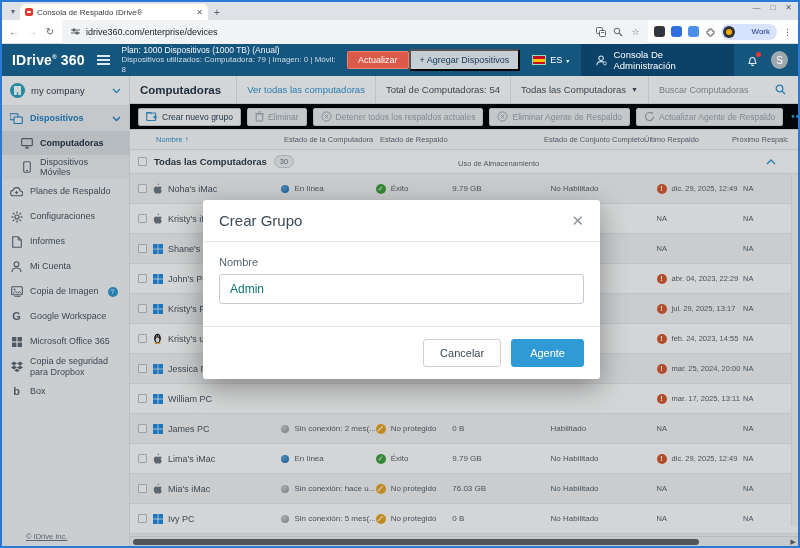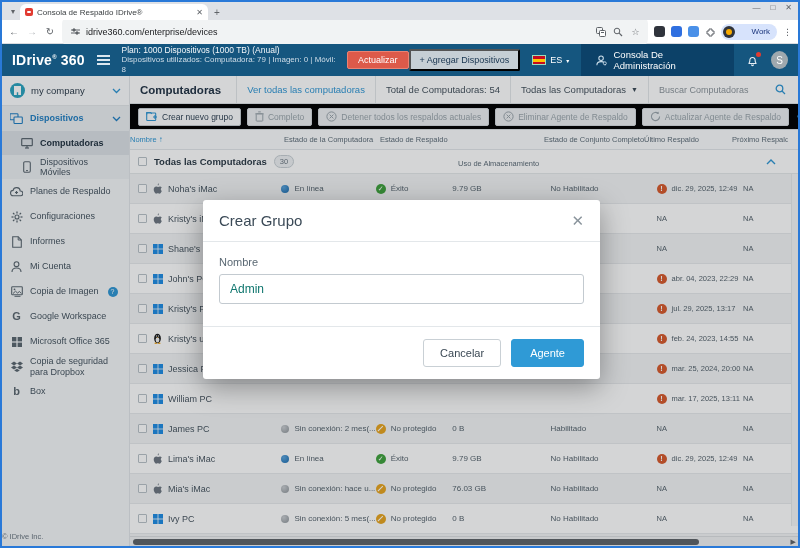--- a/index.html
+++ b/index.html
@@ -65,21 +65,21 @@
   .side-item { display:flex; align-items:center; gap:7px; padding:0 8px; height:25px; color:#43525e; }
   .side-item.parent { color:#1f7ec2; font-weight:bold; }
   .side-item.in-group { background:#eceff2; }
   .side-item.sub { padding-left:18px; height:24px; }
   .side-item.selected { background:#dce1e6; color:#223240; font-weight:bold; }
   .si-icon { width:13px; height:13px; display:inline-flex; align-items:center; justify-content:center; color:#5b6770; flex:0 0 auto; }
   .side-item.parent .si-icon { color:#1f7ec2; }
   .si-label { font-size:9px; line-height:1.15; }
   .si-chev { margin-left:auto; display:flex; }
   .si-badge { margin-left:2px; width:10px; height:10px; border-radius:50%; background:#2f96d4; color:#fff; font-size:7px; display:flex; align-items:center; justify-content:center; }
-  .side-footer { position:absolute; bottom:5px; left:0; font-size:7.5px; color:#6a7680; }
+  .side-footer { position:absolute; bottom:5px; left:24px; font-size:7.5px; color:#6a7680;text-decoration:underline; }
 
   
   .main { flex:1; display:flex; flex-direction:column; overflow:hidden; background:#fff; position:relative; }
   .page-head { height:28px; border-bottom:1px solid #dfe3e6; display:flex; align-items:stretch; flex:0 0 auto; }
   .page-title { font-size:11.5px; font-weight:bold; color:#223345; display:flex; align-items:center; padding:0 10px; flex:1; }
   .head-cell { display:flex; align-items:center; padding:0 10px; border-left:1px solid #e3e7ea; font-size:9.5px; color:#44515c; white-space:nowrap; }
   .link-blue { color:#2f96d4; }
   .dd-caret { font-size:7px; color:#3b4a56; margin-left:5px; }
   .search-cell { gap:6px; width:150px; }
   .search-input { border:none; outline:none; font-size:9px; color:#50606b; width:110px; background:transparent; }
@@ -100,21 +100,21 @@
   .group-name { font-size:9.5px; font-weight:bold; color:#2c3a46; }
   .count-badge { font-size:7.5px; color:#6b7680; background:#eef1f3; border:1px solid #c8cfd4; border-radius:8px; padding:1px 5px; }
   .group-collapse { margin-left:auto; margin-right:14px; color:#2f96d4; display:flex; }
 
   .rows { flex:1; overflow:hidden; position:relative; }
   .trow { height:30px; display:flex; align-items:center; border-bottom:1px solid #e7eaec; }
   .trow:nth-child(odd) { background:#f3f5f6; }
   .cell { display:flex; align-items:center; gap:5px; overflow:hidden; white-space:nowrap; }
   .c1 { width:154px; padding-left:8px; }
   .c2 { width:96px; } .c3 { width:78px; } .c4 { width:100px; } .c5 { width:108px; } .c6 { width:88px; } .c7 { width:56px; }
-  .hc1 { width:154px; } .hc2{width:96px;} .hc3{width:78px;} .hc4{width:86px;margin-top:48px;} .hc5{width:100px;} .hc6{width:88px;} .hc7{width:56px;}
+  .hc1 { width:154px; padding-left:26px; } .hc2{width:96px;} .hc3{width:78px;} .hc4{width:86px;margin-top:48px;} .hc5{width:100px;} .hc6{width:88px;} .hc7{width:56px;}
   .checkbox { width:9px; height:9px; border:1px solid #b9c1c7; border-radius:1px; background:#fff; flex:0 0 auto; }
   .os-ic { width:11px; height:11px; display:inline-flex; align-items:center; justify-content:center; flex:0 0 auto; }
   .dev-name { font-size:9px; color:#47545f; }
   .status-dot { width:8px; height:8px; border-radius:50%; flex:0 0 auto; }
   .dot-online { background:radial-gradient(circle at 35% 30%, #5aa4dd, #1b6cae); }
   .dot-offline { background:radial-gradient(circle at 35% 30%, #c9cdd1, #8f959a); }
   .st-text { font-size:8px; color:#55626c; }
   .ok-ic { width:10px; height:10px; border-radius:50%; background:#3fa23c; color:#fff; font-size:7px; line-height:10px; text-align:center; flex:0 0 auto; }
   .warn-ic { width:10px; height:10px; border-radius:50%; background:#e7a41f; position:relative; flex:0 0 auto; }
   .warn-ic::after { content:""; position:absolute; left:1.5px; top:4.3px; width:7px; height:1.4px; background:#fff; transform:rotate(-45deg); }
@@ -427,21 +427,21 @@
               </span>
               <span>Crear nuevo grupo</span>
             </button><button class="tbtn disabled">
               <span class="ticon">
                 <svg width="9" height="11" viewBox="0 0 9 11">
                   <rect x="1.2" y="2.8" width="6.6" height="7.3" rx="0.6" fill="none" stroke="currentColor" stroke-width="1"></rect>
                   <line x1="0.3" y1="2.8" x2="8.7" y2="2.8" stroke="currentColor" stroke-width="1"></line>
                   <line x1="3.2" y1="0.9" x2="5.8" y2="0.9" stroke="currentColor" stroke-width="1"></line>
                 </svg>
               </span>
-              <span>Completo</span>
+              <span>Eliminar</span>
             </button><button class="tbtn disabled">
               <span class="ticon">
                 <svg width="11" height="11" viewBox="0 0 11 11">
                   <circle cx="5.5" cy="5.5" r="4.6" fill="none" stroke="currentColor" stroke-width="1"></circle>
                   <line x1="3.6" y1="3.6" x2="7.4" y2="7.4" stroke="currentColor" stroke-width="1"></line>
                   <line x1="7.4" y1="3.6" x2="3.6" y2="7.4" stroke="currentColor" stroke-width="1"></line>
                 </svg>
               </span>
               <span>Detener todos los respaldos actuales</span>
             </button><button class="tbtn disabled">

